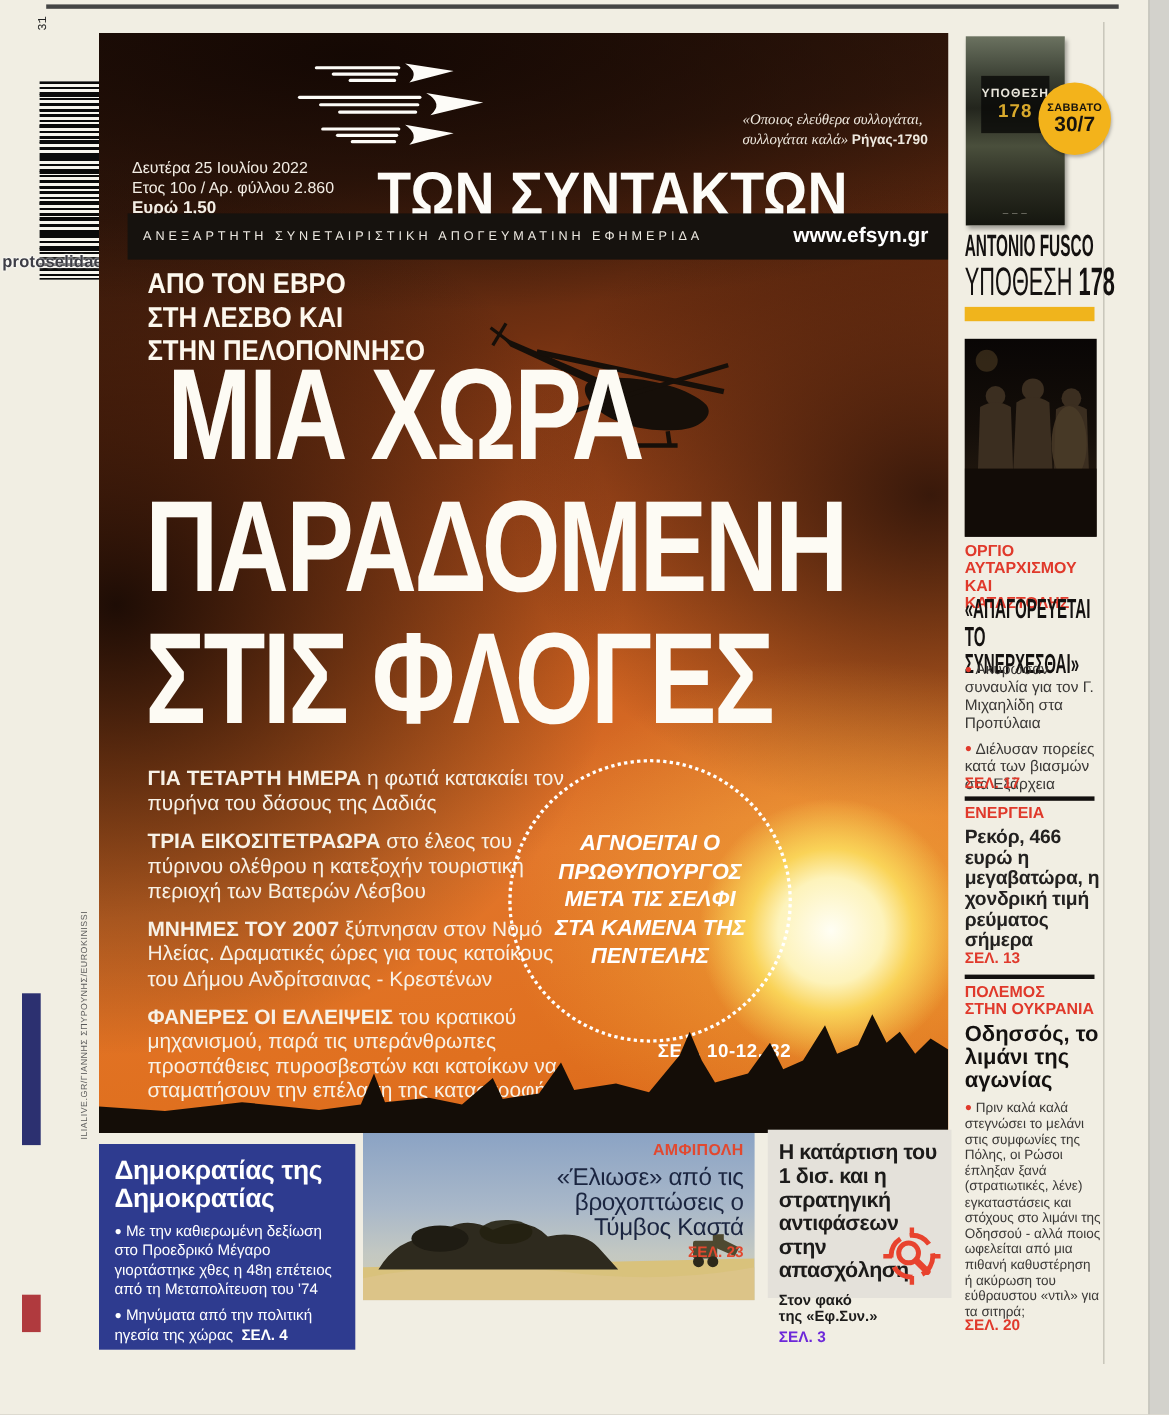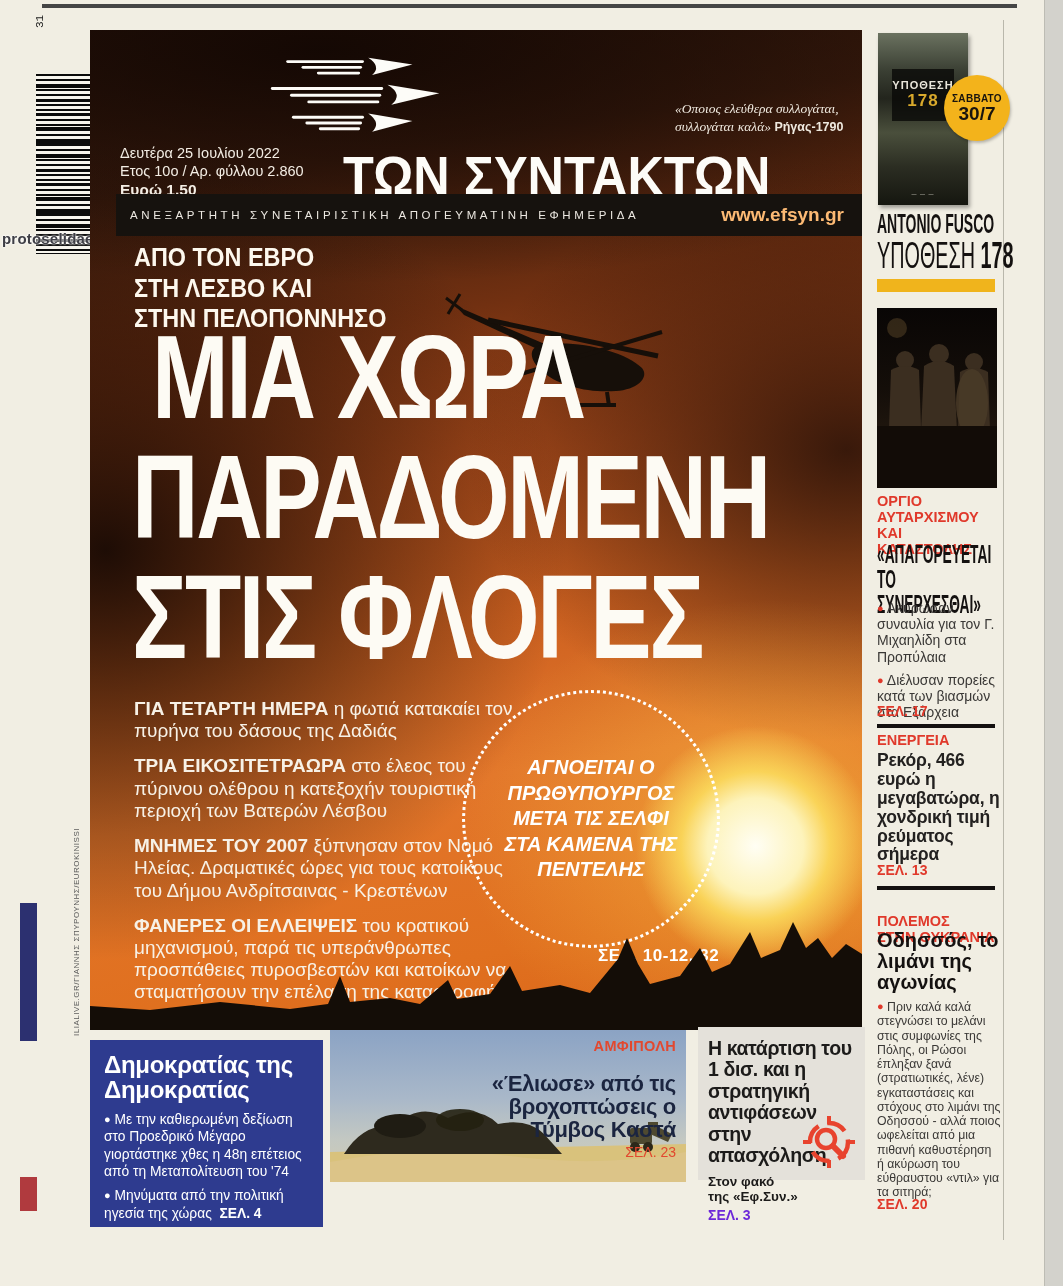--- a/index.html
+++ b/index.html
@@ -39,21 +39,21 @@
   .m-title1{left:214px;top:24px;font-size:92px;font-weight:bold;color:#fdfcf8;line-height:1;}
   .m-title2{left:253px;top:118px;font-size:56px;font-weight:bold;color:#fdfcf8;line-height:1;}
   .m-date{left:30px;top:114px;font-size:14.5px;color:#f3ede4;line-height:1.25;}
   .m-date .price{font-weight:bold;font-size:15.5px;}
   .m-quote{left:585px;top:70px;width:190px;color:#efe9df;font-family:"Liberation Serif",serif;
      font-style:italic;font-size:13.5px;line-height:1.3;text-align:left;}
   .m-quote .author{font-style:normal;font-family:"Liberation Sans",sans-serif;font-weight:bold;font-size:12.5px;}
   .m-strip{left:26px;top:164px;right:0;height:42px;background:#16120e;display:flex;align-items:center;
      justify-content:space-between;padding:0 18px 0 14px;box-sizing:border-box;}
   .m-tagline{font-size:11.5px;letter-spacing:3.6px;color:#ece8e1;white-space:nowrap;}
-  .m-site{font-size:19px;font-weight:bold;color:#fdba74;}
+  .m-site{font-size:19px;font-weight:bold;color:#ffffff;}
   .logo-pens{left:160px;top:22px;width:250px;height:96px;}
 
   .kicker{left:44px;top:212px;font-size:26px;font-weight:bold;color:#fdf8ee;line-height:1.18;}
   .heli{left:332px;top:258px;width:245px;height:135px;}
   .hl{left:42px;color:#fdfbf4;font-size:118px;font-weight:bold;line-height:1;}
   .hl .sc{transform:scaleX(.78);letter-spacing:-3px;}
   .hl1{top:288px;margin-left:20px;} .hl2{top:408px;} .hl3{top:528px;}
 
   .subitems{left:44px;top:668px;width:402px;color:#f7f1e6;font-size:19px;line-height:1.17;}
   .subitems p{margin:0 0 13px 0;}
@@ -104,22 +104,22 @@
   .dembox h3{margin:0 0 8px 0;font-size:24px;line-height:1.04;letter-spacing:-.3px;}
   .dembox p{margin:0 0 7px 0;font-size:13.8px;line-height:1.26;}
   .dembox .dot{color:#fff;}
   .dembox .pref{font-weight:bold;}
 
   .amph{left:330px;top:1030px;width:356px;height:152px;background:
      linear-gradient(180deg,#8ba3c4 0%,#a9b8c9 45%,#c3c8c2 72%,#d3cdb2 100%);overflow:hidden;}
   .amph-art{position:absolute;left:0;bottom:0;width:356px;height:152px;}
   .amph-text{position:absolute;right:10px;top:8px;width:225px;text-align:right;}
   .amph-kicker{font-size:14.5px;font-weight:bold;color:#e2482f;letter-spacing:.3px;}
-  .amph-head{font-size:22px;font-weight:bold;color:#1b2540;line-height:1.05;margin-top:18px;letter-spacing:-.3px;}
-  .amph-pref{font-size:14px;font-weight:normal;color:#e2482f;margin-top:3px;}
+  .amph-head{font-size:22px;font-weight:normal;color:#1b2540;line-height:1.05;margin-top:4px;letter-spacing:-.3px;}
+  .amph-pref{font-size:14px;font-weight:bold;color:#e2482f;margin-top:3px;}
 
   .graybox{left:698px;top:1027px;width:167px;height:153px;background:#e4e1da;
      padding:11px 10px;box-sizing:border-box;}
   .graybox h3{margin:0;font-size:19.5px;line-height:1.1;color:#1c1b1a;letter-spacing:-.4px;}
   .gb-note{margin-top:7px;font-size:13.5px;font-weight:bold;color:#1c1b1a;line-height:1.15;}
   .gb-pref{font-size:14px;font-weight:bold;color:#6d28d9;margin-top:2px;}
   .gb-icon{position:absolute;right:8px;bottom:10px;width:56px;height:56px;}
 </style>
 </head>
 <body>
@@ -255,21 +255,21 @@
     <p class="sb-bullet"><span class="dot">●</span> <span>Διέλυσαν πορείες κατά των βιασμών στα Εξάρχεια</span></p>
   </div>
   <div class="abs sb sb-pref" style="top:703px;">ΣΕΛ. 17</div>
 
   <div class="abs sb-hr" style="top:724px;"></div>
   <div class="abs sb sb-kicker" style="top:733px;">ΕΝΕΡΓΕΙΑ</div>
   <div class="abs sb a2-head" style="top:751px;">Ρεκόρ, 466 ευρώ η μεγαβατώρα, η χονδρική τιμή ρεύματος σήμερα</div>
   <div class="abs sb sb-pref" style="top:862px;">ΣΕΛ. 13</div>
 
   <div class="abs sb-hr" style="top:886px;"></div>
-  <div class="abs sb sb-kicker" style="top:914px;">
+  <div class="abs sb sb-kicker" style="top:895px;">
     <div>ΠΟΛΕΜΟΣ</div>
     <div>ΣΤΗΝ ΟΥΚΡΑΝΙΑ</div>
   </div>
   <div class="abs sb a3-head" style="top:930px;">Οδησσός, το λιμάνι της αγωνίας</div>
   <div class="abs sb a3-body" style="top:1000px;">
     <span class="dot">●</span> <span>Πριν καλά καλά στεγνώσει το μελάνι στις συμφωνίες της Πόλης, οι Ρώσοι έπληξαν ξανά (στρατιωτικές, λένε) εγκαταστάσεις και στόχους στο λιμάνι της Οδησσού - αλλά ποιος ωφελείται από μια πιθανή καθυστέρηση ή ακύρωση του εύθραυστου «ντιλ» για τα σιτηρά;</span>
   </div>
   <div class="abs sb sb-pref" style="top:1196px;">ΣΕΛ. 20</div>
 
   <div class="abs dembox">

